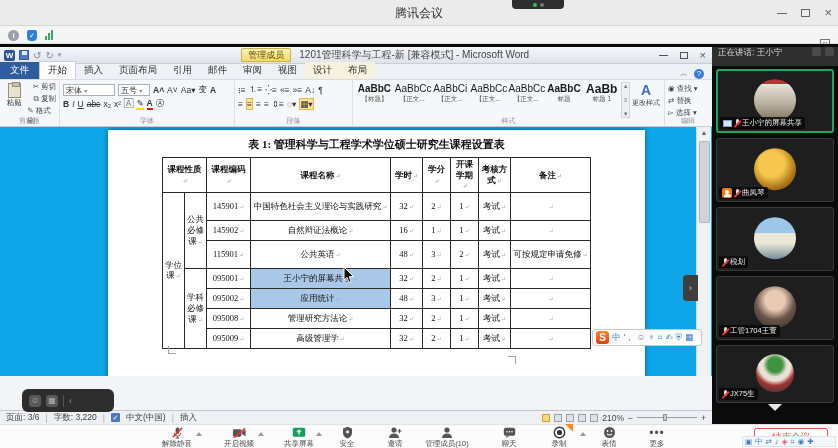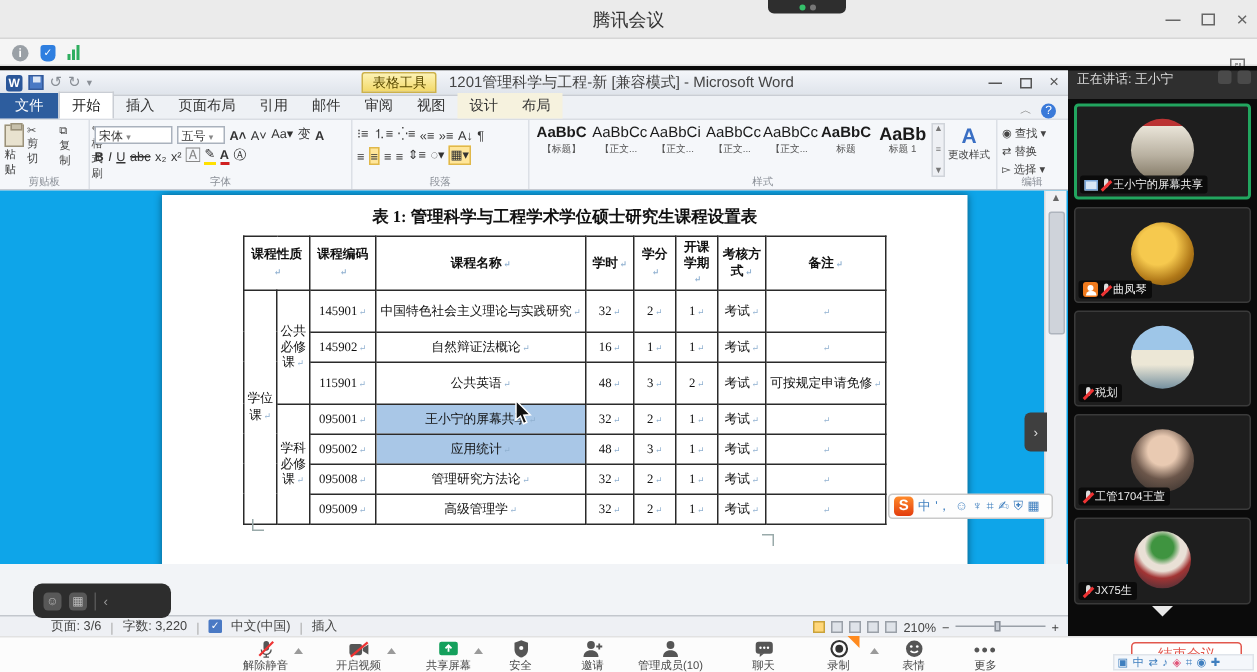--- a/index.html
+++ b/index.html
@@ -77,21 +77,21 @@
   .rrow { display:flex; align-items:center; gap:3px; height:13px; font-size:8px; color:#444; margin-top:1px; }
   .combo { border:1px solid #aab2bd; background:#fff; font-size:8px; padding:0 2px; height:12px;
     line-height:11px; color:#333; white-space:nowrap; }
   .combo i { color:#888; font-style:normal; font-size:6px; }
   .mini { font-size:8.5px; color:#333; }
   .mini.b { font-weight:bold; } .mini.i { font-style:italic; } .mini.u { text-decoration:underline; }
   .hl-ylw { background:#ffe69a; border:1px solid #e0b84a; }
   .paste-big { width:24px; display:flex; flex-direction:column; align-items:center; font-size:7.5px; color:#333; }
   .paste-ic { width:13px; height:15px; background:#e8e2cf; border:1px solid #9a917a; position:relative; margin-top:1px; }
   .paste-ic:before { content:""; position:absolute; left:3px; top:-2px; width:6px; height:3px; background:#c7c0ab; border:1px solid #9a917a; }
-  .clip-col { display:flex; flex-direction:row; justify-content:flex-start; gap:14px; font-size:7.5px; color:#444; }
+  .clip-col { display:flex; flex-direction:column; justify-content:flex-start; gap:2px; font-size:7.5px; color:#444;align-items:flex-end; }
   .style-chip { width:37px; text-align:center; border:1px solid transparent; }
   .style-chip .pv { font-size:10px; color:#1a1a1a; line-height:12px; white-space:nowrap; }
   .style-chip .nm { font-size:6.5px; color:#555; white-space:nowrap; overflow:hidden; }
   .style-scroll { width:9px; display:flex; flex-direction:column; justify-content:space-between;
     align-items:center; font-size:6px; color:#777; border:1px solid #d0d4da; background:#eef0f4; height:36px; }
   .chg-style { width:30px; display:flex; flex-direction:column; align-items:center; font-size:7px; color:#444; }
   .chg-style .bigA { font-size:14px; font-weight:bold; color:#3a6fc4; line-height:16px; }
   .edit-col { display:flex; flex-direction:column; gap:2px; font-size:7.5px; color:#444; padding-top:2px; }
 
   
@@ -127,21 +127,21 @@
 
   
   .bubble { left:22px; top:389px; width:92px; height:23px; background:#2d2d2d; border-radius:6px;
     display:flex; align-items:center; gap:5px; padding:0 7px; }
   .bubble .bic { width:12px; height:12px; border-radius:3px; background:#585858; color:#bbb;
     font-size:8px; line-height:12px; text-align:center; }
   .bubble .sep { width:1px; height:12px; background:#555; }
 
   
   .w-status { left:0; top:363px; width:712px; height:14px; background:#eef0f4; border-top:1px solid #c3c7cd;
-    display:flex; align-items:center; font-size:8.5px; color:#444;padding-left:28px; }
+    display:flex; align-items:center; font-size:8.5px; color:#444; }
   .ws-left { display:flex; gap:6px; margin-left:6px; align-items:center; }
   .ws-sep { color:#aaa; }
   .spell { width:9px; height:9px; background:#4a79c4; border-radius:1px; color:#fff; font-size:7px;
     line-height:9px; text-align:center; }
   .ws-right { margin-left:auto; margin-right:6px; display:flex; align-items:center; gap:4px; }
   .vw { width:8px; height:8px; border:1px solid #9aa0a8; background:#dfe3e9; }
   .vw.on { background:#ffd77a; border-color:#c9a23a; }
   .zslider { width:60px; height:1px; background:#9aa0a8; position:relative; }
   .zslider i { position:absolute; left:26px; top:-3px; width:4px; height:7px; background:#c9ced6; border:1px solid #8b919a; }
 
@@ -223,21 +223,21 @@
   <div class="abs word-win">
 
     <div class="abs w-titlebar">
       <div class="qat">
         <div class="wicon">W</div>
         <div class="save"></div>
         <span class="u">↺</span>
         <span class="u">↻</span>
         <span class="u" style="font-size:7px">▾</span>
       </div>
-      <div class="ctx-chip">表格工具</div>
+      <div class="ctx-chip">管理成员</div>
       <div class="w-title">1201管理科学与工程-新 [兼容模式] - Microsoft Word</div>
       <div class="w-ctrls">
         <div class="w-min"></div>
         <div class="w-rest"></div>
         <div class="w-x">×</div>
       </div>
     </div>
 
     <div class="abs w-tabs">
       <div class="tab tab-file">文件</div>

